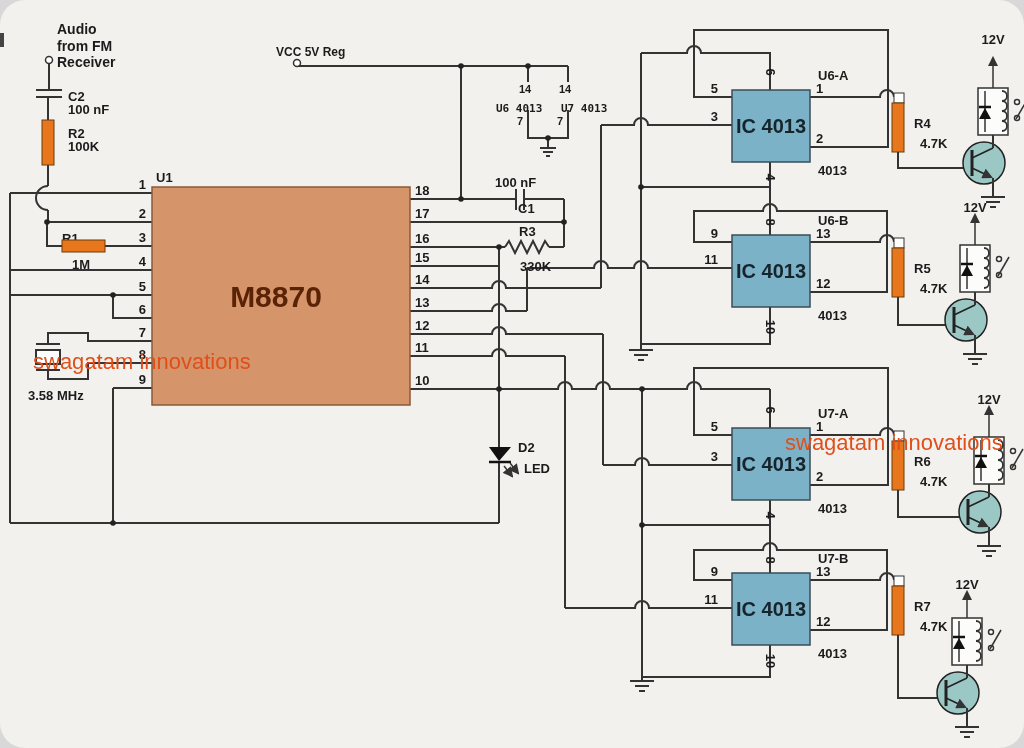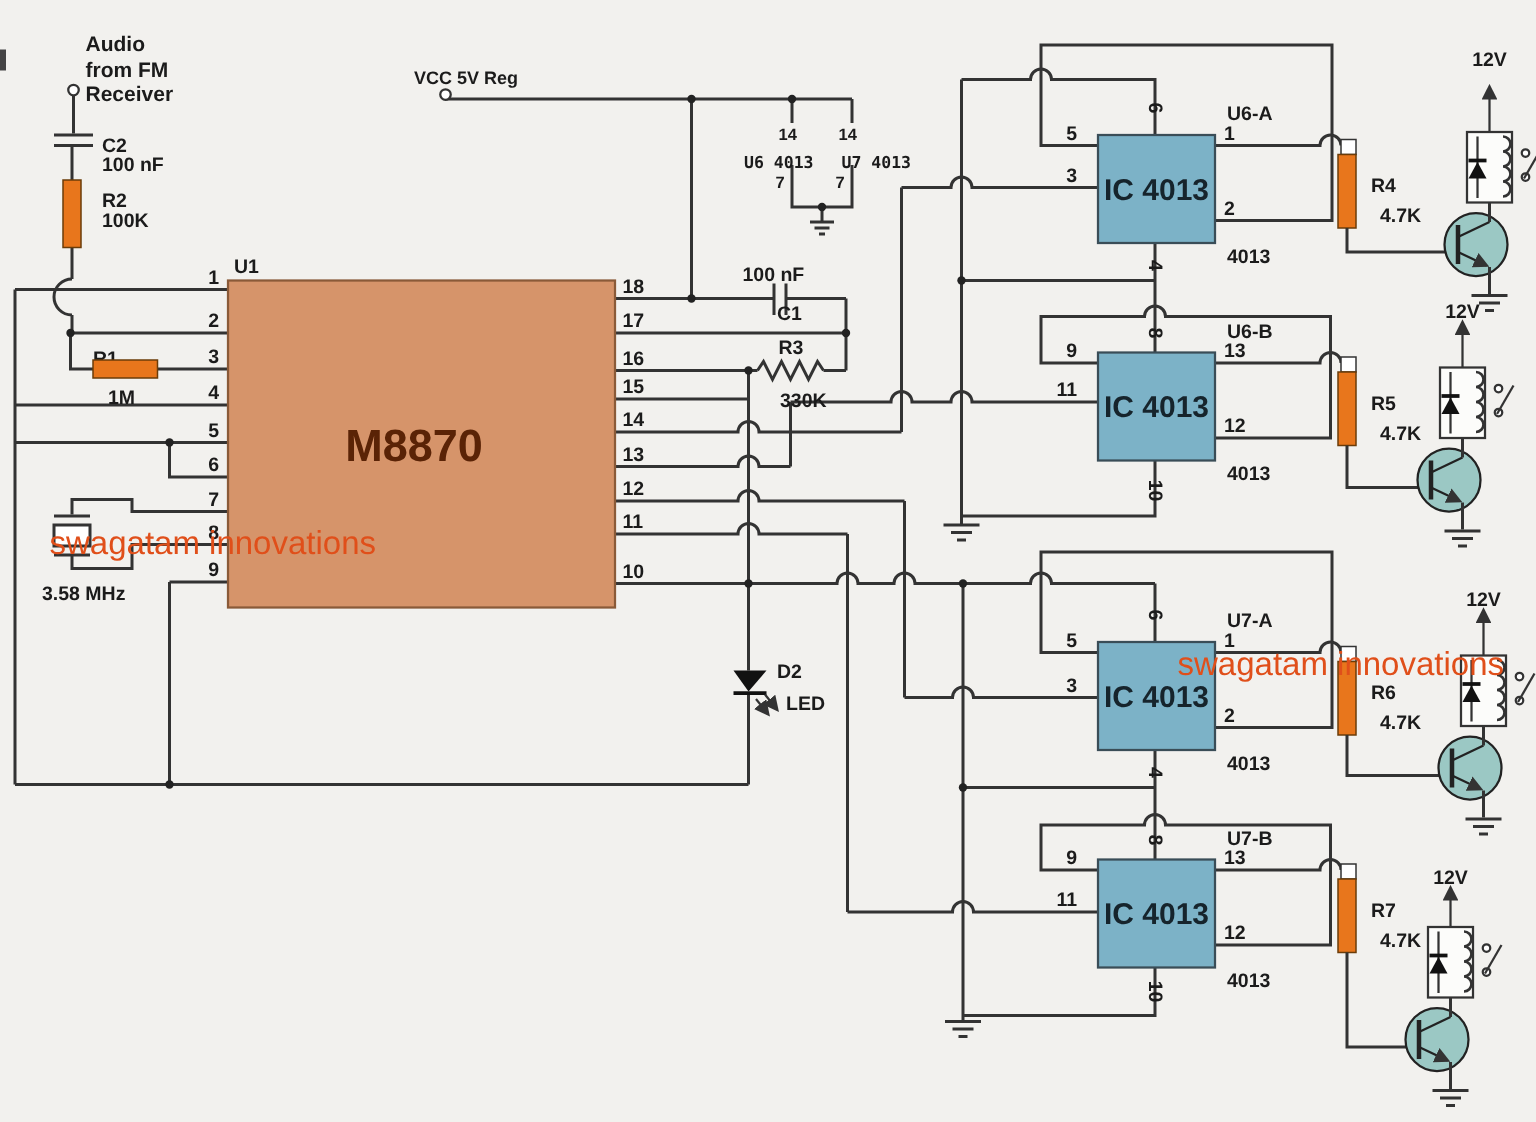--- a/index.html
+++ b/index.html
@@ -1,19 +1,20 @@
 <!DOCTYPE html>
 <html><head>
 <meta charset="utf-8">
 <style>
   html,body{margin:0;padding:0;background:#d8d8d8;}
   #stage{
     position:relative;width:1024px;height:748px;
     background:#f2f1ee;overflow:hidden;
     font-family:"Liberation Sans",sans-serif;
+    border-radius:25px;
   }
   svg{position:absolute;left:0;top:0;}
   text{font-family:"Liberation Sans",sans-serif;fill:#1b1b1b;}
   .t11{font-size:11px;font-weight:bold;}
   .t12{font-size:12px;font-weight:bold;}
   .t13{font-size:13px;font-weight:bold;}
   .t14{font-size:14px;font-weight:bold;}
   .mono{font-family:"DejaVu Sans Mono",monospace;font-size:11px;font-weight:bold;}
   .big{font-size:30px;font-weight:bold;fill:#5a2306;}
   .icl{font-size:20px;font-weight:bold;fill:#16242c;}

